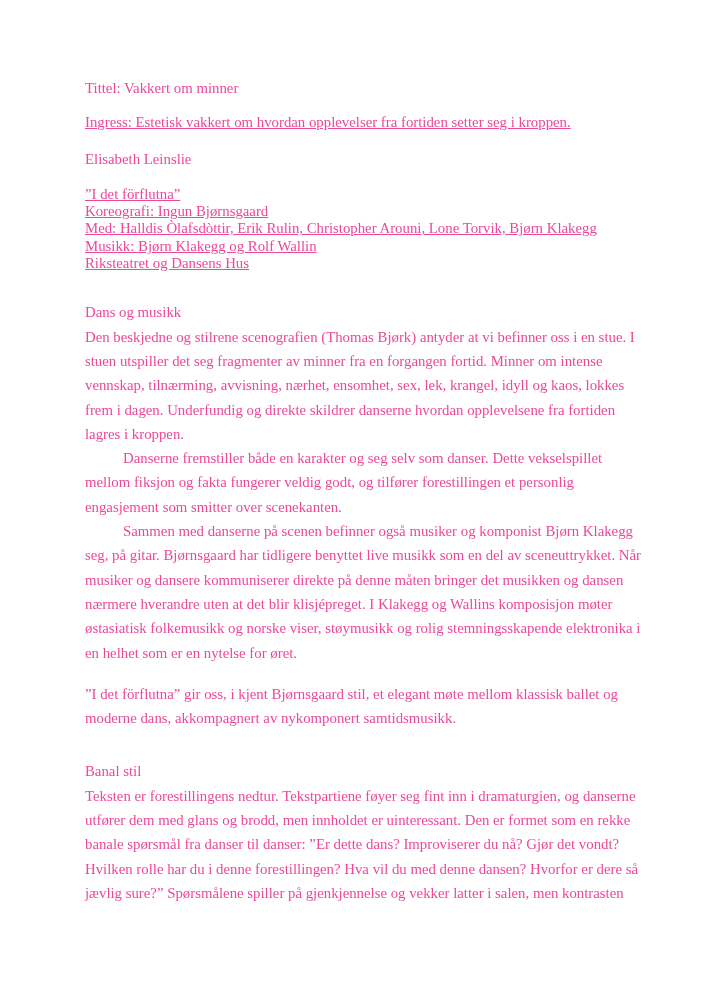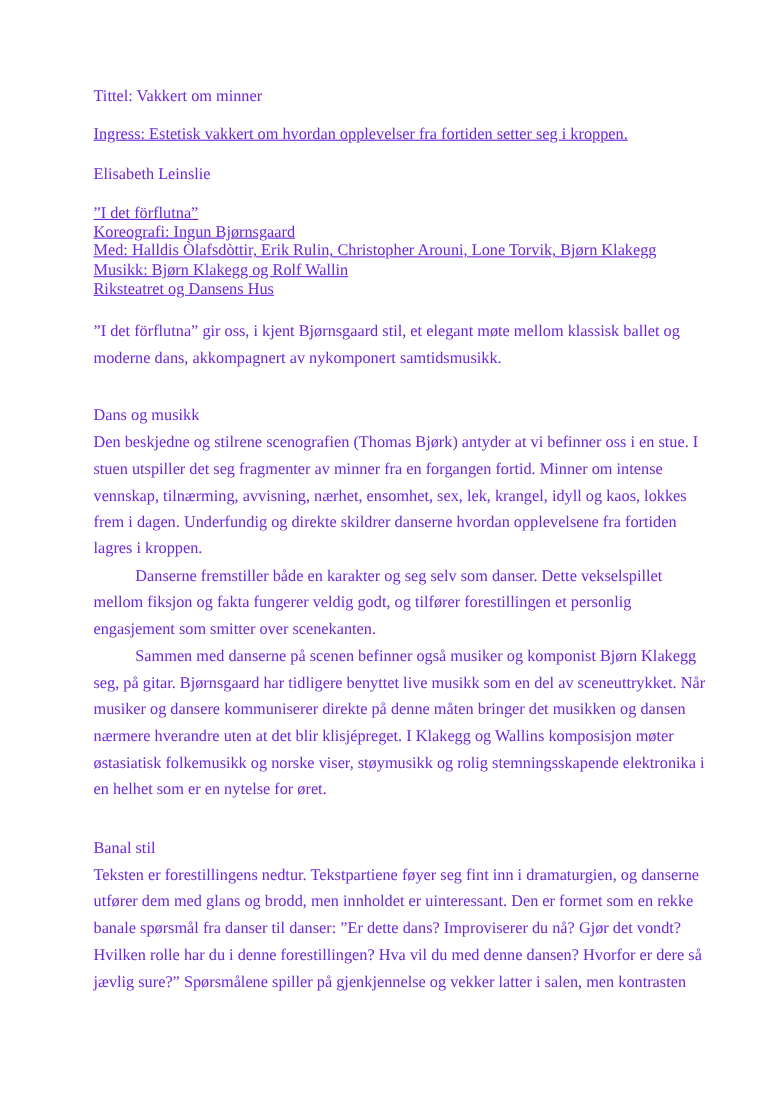--- a/index.html
+++ b/index.html
@@ -12,21 +12,21 @@
     height: 1000px;
     position: relative;
     overflow: hidden;
   }
   .doc {
     position: absolute;
     left: 85px;
     top: 0;
     width: 600px;
     padding-top: 80px;
-    color: #6d28d9;
+    color: #ec4899;
     font-family: "Liberation Serif", "DejaVu Serif", serif;
     font-size: 14.8px;
     text-align: left;
   }
   .single {
     line-height: 17.3px;
   }
   .body-spacing {
     line-height: 24.3px;
   }
@@ -53,41 +53,41 @@
   <div class="single b-ingress">Ingress: Estetisk vakkert om hvordan opplevelser fra fortiden setter seg i kroppen.</div>
 
   <div class="single b-byline">Elisabeth Leinslie</div>
 
   <div class="single b-credits lines">”I det förflutna”
 Koreografi: Ingun Bjørnsgaard
 Med: Halldis Òlafsdòttir, Erik Rulin, Christopher Arouni, Lone Torvik, Bjørn Klakegg
 Musikk: Bjørn Klakegg og Rolf Wallin
 Riksteatret og Dansens Hus</div>
 
-  <div class="body-spacing b-lead lines">”I det förflutna” gir oss, i kjent Bjørnsgaard stil, et elegant møte mellom klassisk ballet og
-moderne dans, akkompagnert av nykomponert samtidsmusikk.</div>
-
   <div class="body-spacing b-section1">
     <div class="heading-line">Dans og musikk</div>
     <div class="lines">Den beskjedne og stilrene scenografien (Thomas Bjørk) antyder at vi befinner oss i en stue. I
 stuen utspiller det seg fragmenter av minner fra en forgangen fortid. Minner om intense
 vennskap, tilnærming, avvisning, nærhet, ensomhet, sex, lek, krangel, idyll og kaos, lokkes
 frem i dagen. Underfundig og direkte skildrer danserne hvordan opplevelsene fra fortiden
 lagres i kroppen.</div>
     <div class="lines indent-first">Danserne fremstiller både en karakter og seg selv som danser. Dette vekselspillet
 mellom fiksjon og fakta fungerer veldig godt, og tilfører forestillingen et personlig
 engasjement som smitter over scenekanten.</div>
     <div class="lines indent-first">Sammen med danserne på scenen befinner også musiker og komponist Bjørn Klakegg
 seg, på gitar. Bjørnsgaard har tidligere benyttet live musikk som en del av sceneuttrykket. Når
 musiker og dansere kommuniserer direkte på denne måten bringer det musikken og dansen
 nærmere hverandre uten at det blir klisjépreget. I Klakegg og Wallins komposisjon møter
 østasiatisk folkemusikk og norske viser, støymusikk og rolig stemningsskapende elektronika i
 en helhet som er en nytelse for øret.</div>
   </div>
 
+  <div class="body-spacing b-lead lines">”I det förflutna” gir oss, i kjent Bjørnsgaard stil, et elegant møte mellom klassisk ballet og
+moderne dans, akkompagnert av nykomponert samtidsmusikk.</div>
+
   <div class="body-spacing b-section2">
     <div class="heading-line">Banal stil</div>
     <div class="lines">Teksten er forestillingens nedtur. Tekstpartiene føyer seg fint inn i dramaturgien, og danserne
 utfører dem med glans og brodd, men innholdet er uinteressant. Den er formet som en rekke
 banale spørsmål fra danser til danser: ”Er dette dans? Improviserer du nå? Gjør det vondt?
 Hvilken rolle har du i denne forestillingen? Hva vil du med denne dansen? Hvorfor er dere så
 jævlig sure?” Spørsmålene spiller på gjenkjennelse og vekker latter i salen, men kontrasten</div>
   </div>
 
 </div>

